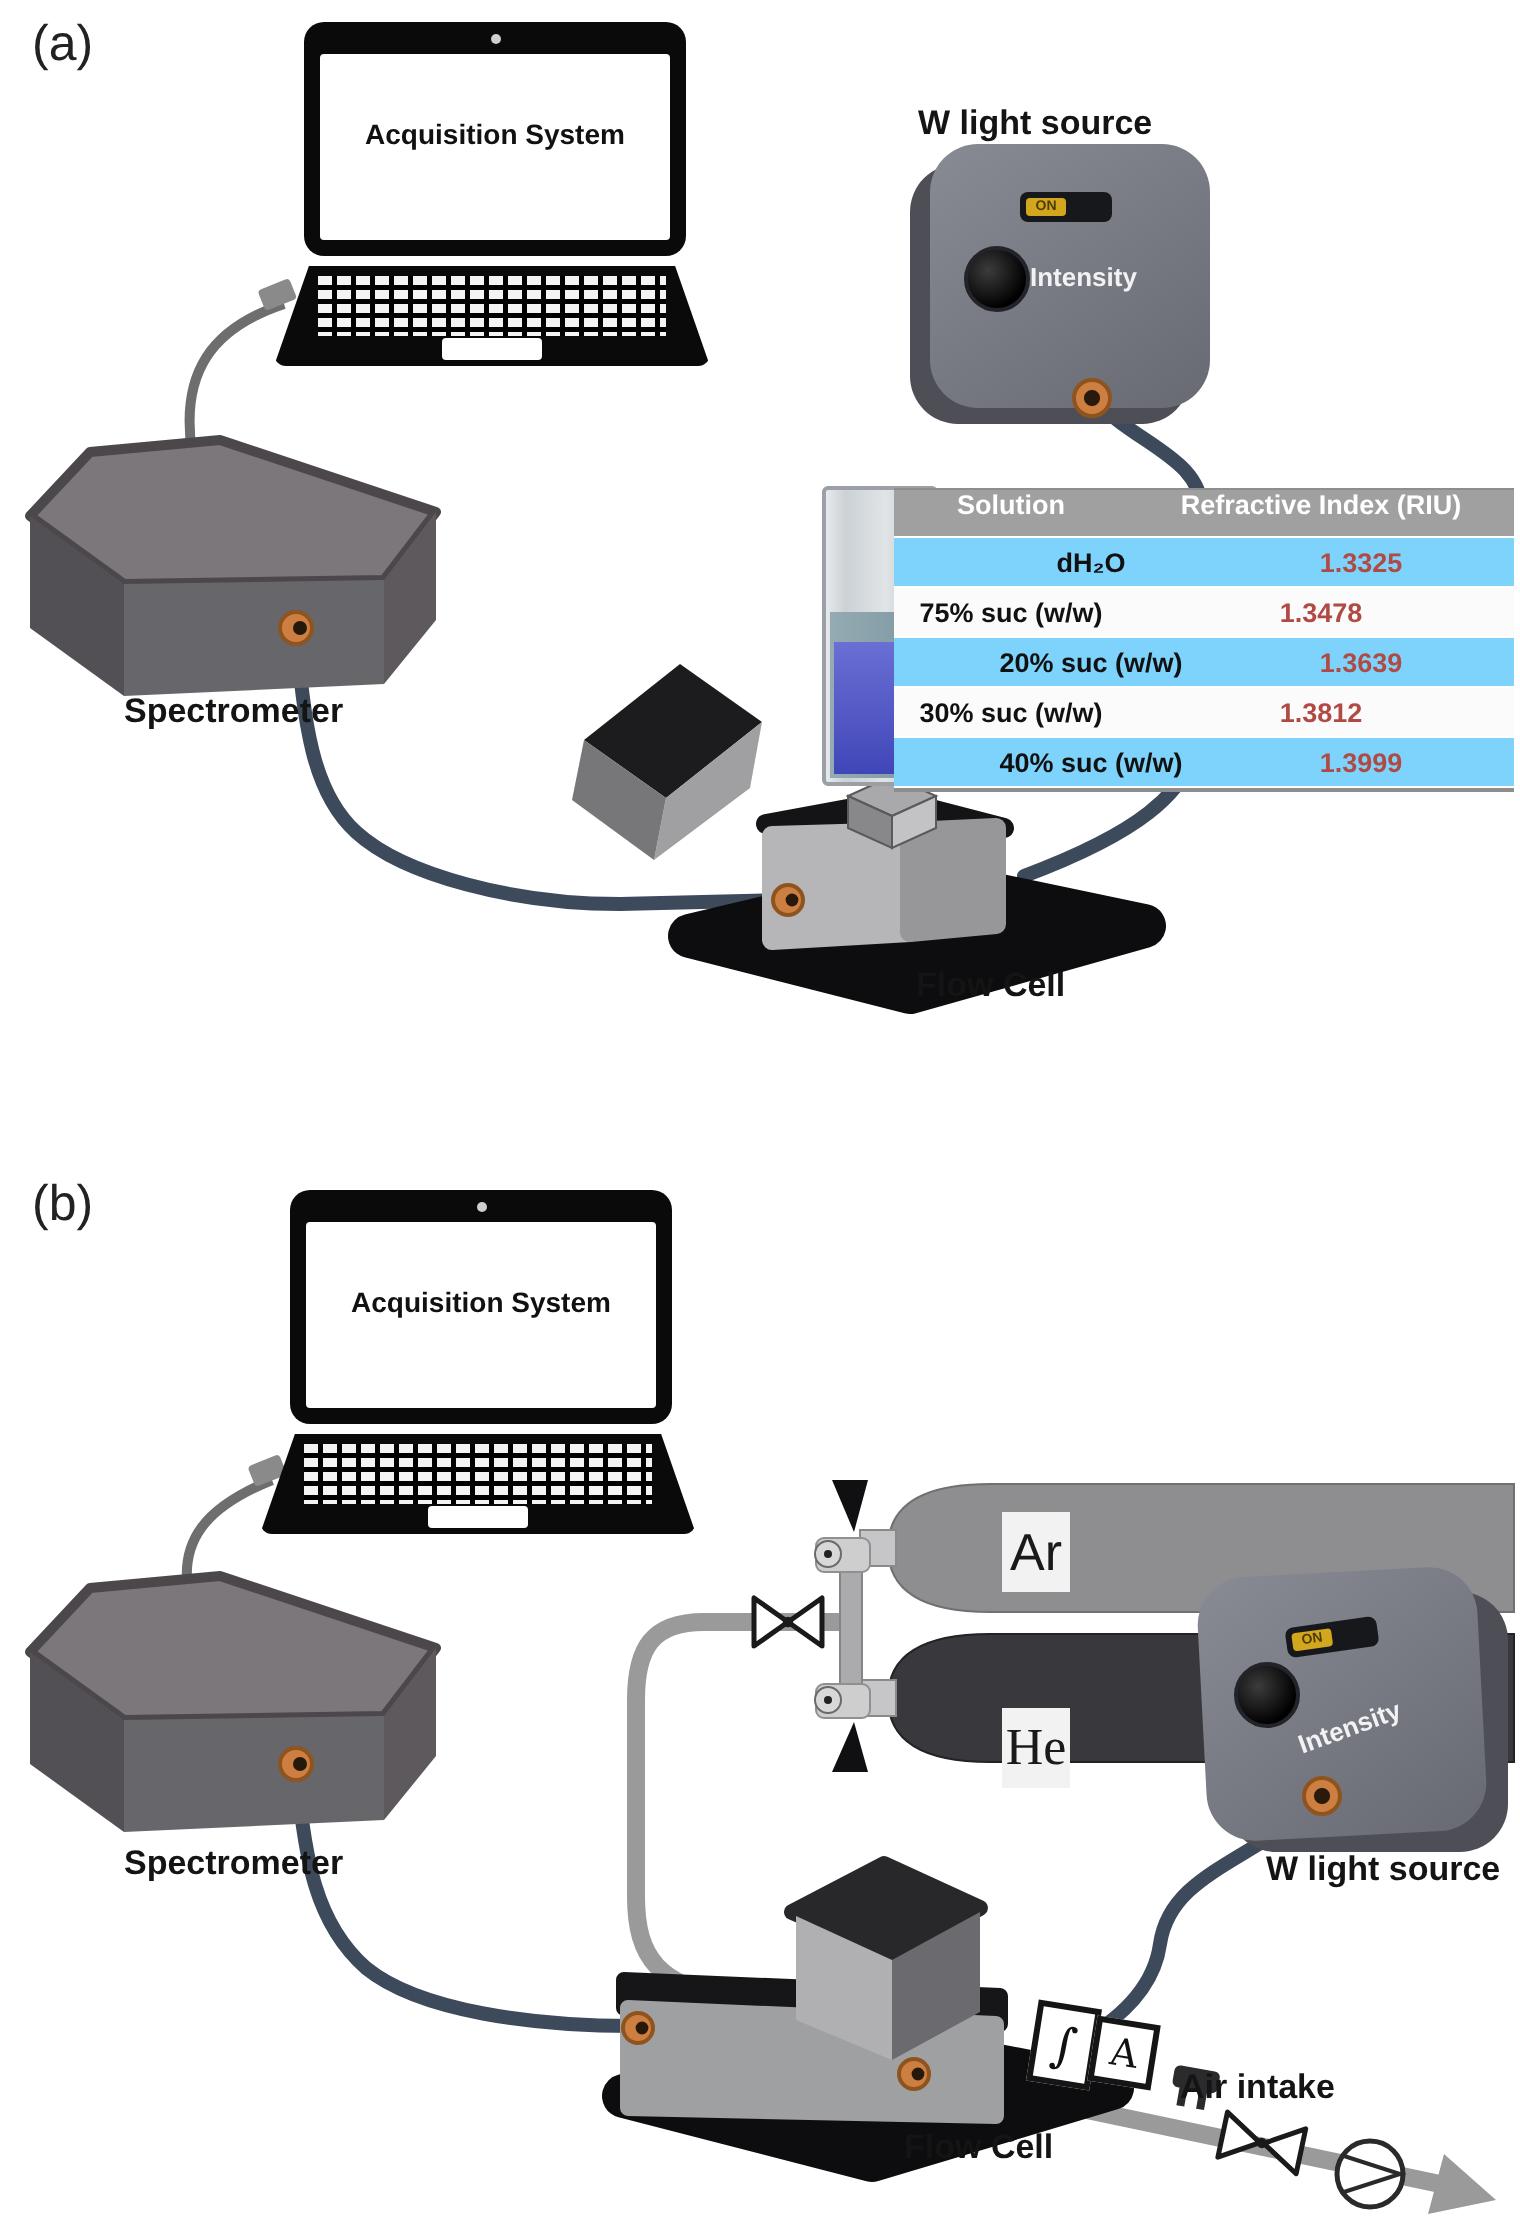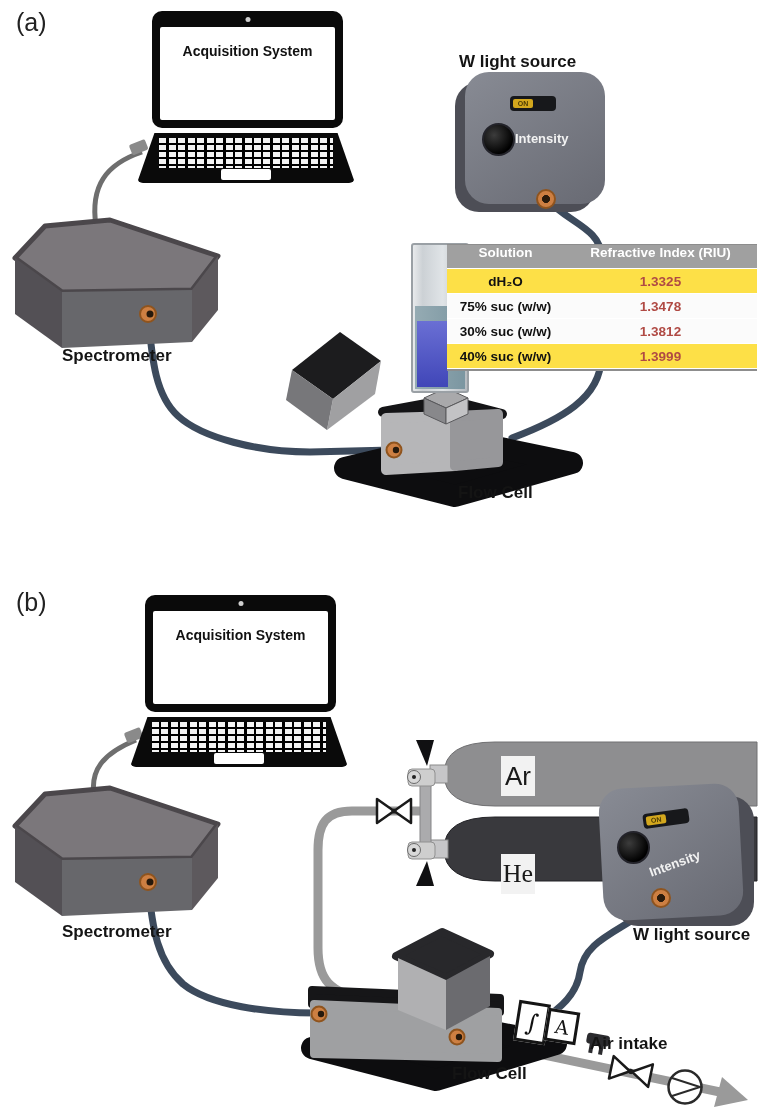--- a/index.html
+++ b/index.html
@@ -9,21 +9,21 @@
   .device{position:absolute;z-index:2;}
   .lbl{position:absolute;z-index:3;font-weight:700;font-size:17px;color:#141414;white-space:nowrap;}
   .tag{position:absolute;z-index:3;font-size:25px;font-weight:400;color:#222;}
 
   
   .laptop{width:218px;height:180px;}
   .lt-screen{position:absolute;left:15px;top:3px;width:191px;height:117px;background:#0a0a0a;border-radius:10px;}
   .lt-cam{position:absolute;top:6px;left:50%;width:5px;height:5px;border-radius:50%;background:#cfcfcf;transform:translateX(-50%);}
   .lt-screen-inner{position:absolute;left:8px;right:8px;top:16px;bottom:8px;background:#fff;border-radius:2px;
       display:flex;justify-content:center;}
-  .lt-screen-text{margin-top:16px;font-weight:700;font-size:14px;color:#111;}
+  .lt-screen-text{margin-top:32px;font-weight:700;font-size:14px;color:#111;}
   .lt-kb{position:absolute;left:0;top:125px;width:218px;height:50px;background:#0a0a0a;
       clip-path:polygon(8% 0,92% 0,100% 100%,0 100%);border-radius:6px;}
   .lt-keys{position:absolute;left:22px;right:22px;top:5px;height:30px;background-color:#000;
       background-image:repeating-linear-gradient(180deg,rgba(0,0,0,0) 0 4.5px,#000 4.5px 7px),
                        repeating-linear-gradient(90deg,#f4f4f4 0 7px,#000 7px 9.5px);}
   .lt-pad{position:absolute;left:50%;transform:translateX(-50%);top:36px;width:50px;height:11px;background:#fff;border-radius:2px;}
 
   
   .wls{width:158px;height:142px;}
   .wls-back{position:absolute;width:140px;height:130px;background:#4d4e56;border-radius:24px;}
@@ -56,21 +56,21 @@
   .cuv-liquid{position:absolute;left:2px;right:2px;bottom:2px;height:57%;
       background:linear-gradient(90deg,#95abb3,#7b96a1);}
   .cuv-blue{position:absolute;left:4px;bottom:4px;width:58%;height:45%;
       background:linear-gradient(180deg,#6a6fd4,#4046b8);}
 
   
   .ri-table{left:447px;top:244px;width:310px;z-index:3;border-bottom:2px solid #8d8d8d;}
   .ri-head{display:flex;background:#a0a0a0;color:#fff;font-weight:700;font-size:13.5px;height:23px;
       align-items:flex-start;border-top:1.5px solid #8d8d8d;border-bottom:1.5px solid #fff;}
   .ri-row{display:flex;height:24px;align-items:center;font-weight:700;font-size:13.5px;border-bottom:1.5px solid #fff;}
-  .ri-row.alt{background:#fde047;}
+  .ri-row.alt{background:#7dd3fc;padding-left:40px;}
   .ri-row.plain{background:#fbfbfb;}
   .c1{width:117px;text-align:center;}
   .c2{flex:1;text-align:center;}
   .ri-row .c1{color:#111;}
   .ri-row .c2{color:#b04a44;}
 
   
   .cyl-label{position:absolute;z-index:3;width:34px;height:40px;background:#f2f2f2;color:#1a1a1a;
       display:flex;align-items:center;justify-content:center;font-size:26px;font-weight:400;}
   .meter{position:absolute;z-index:3;background:#fff;border:3px solid #151515;
@@ -243,20 +243,24 @@
       <div class="c2">Refractive Index (RIU)</div>
     </div>
     <div class="ri-row alt">
       <div class="c1">dH₂O</div>
       <div class="c2">1.3325</div>
     </div>
     <div class="ri-row plain">
       <div class="c1">75% suc (w/w)</div>
       <div class="c2">1.3478</div>
     </div>
+    <div class="ri-row alt">
+      <div class="c1">20% suc (w/w)</div>
+      <div class="c2">1.3639</div>
+    </div>
     <div class="ri-row plain">
       <div class="c1">30% suc (w/w)</div>
       <div class="c2">1.3812</div>
     </div>
     <div class="ri-row alt">
       <div class="c1">40% suc (w/w)</div>
       <div class="c2">1.3999</div>
     </div>
   </div>
 

